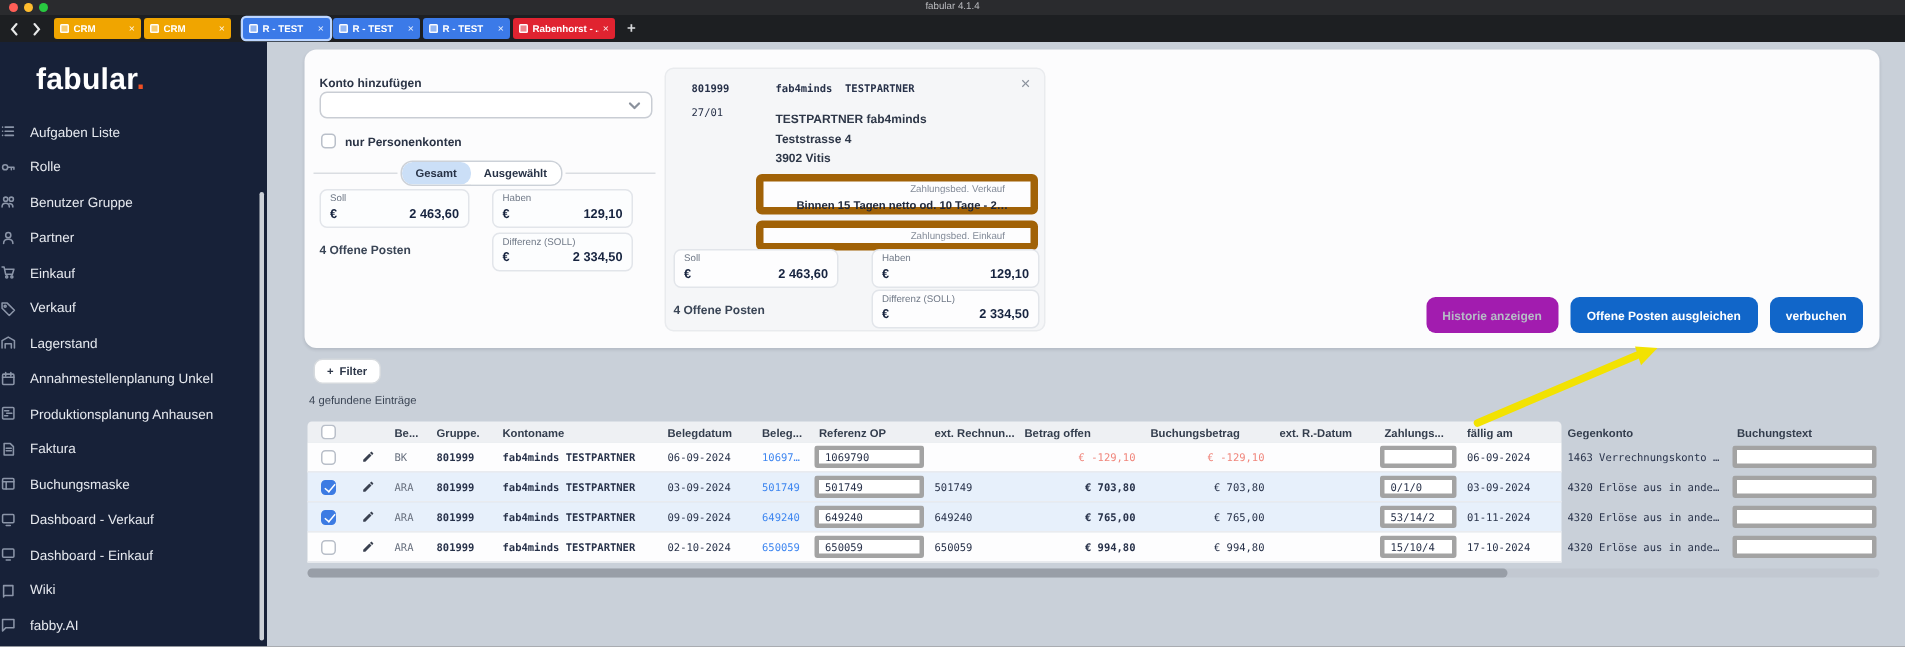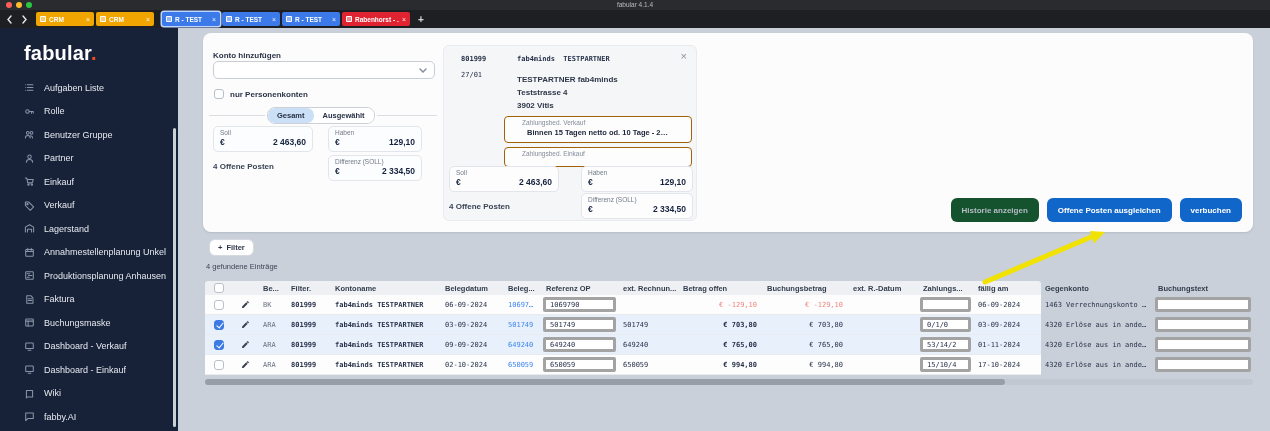--- a/index.html
+++ b/index.html
@@ -28,21 +28,21 @@
   .tab-ico { width:6px; height:6px; border-radius:1px; background:rgba(255,255,255,.45); border:1px solid rgba(255,255,255,.95); flex:none; }
   .tab-label { flex:1; font-size:6.5px; font-weight:700; color:#fff; white-space:nowrap; overflow:hidden; }
   .tab-x { font-size:7px; color:rgba(255,255,255,.9); line-height:1; }
   .tab-plus { margin-left:6px; color:#d6d8da; font-size:10px; font-weight:700; }
 
   
   .sidebar { position:absolute; left:0; top:28px; width:178px; height:403px; background:#172138; }
   .logo { position:absolute; left:24px; top:14px; font-size:20px; font-weight:700; color:#fff; letter-spacing:.2px; }
   .logo .dot { color:#f04f23; }
   .nav { position:absolute; left:0; top:48px; width:178px; }
-  .nav-item { height:23.5px; display:flex; align-items:center; padding-left:24px; gap:9px; cursor:default;text-align:right; }
+  .nav-item { height:23.5px; display:flex; align-items:center; gap:9px; cursor:default;text-align:right; }
   .nav-item svg { width:11px; height:11px; stroke:#8b95a8; fill:none; stroke-width:1.5; stroke-linecap:round; stroke-linejoin:round; flex:none; }
   .nav-label { font-size:9px; color:#e6e9ef; font-weight:500; white-space:nowrap; }
   .side-scroll { position:absolute; right:2px; top:100px; bottom:4px; width:3px; background:#dfe3e9; border-radius:2px; opacity:.9; }
 
   
   .main { position:absolute; left:178px; top:28px; width:1092px; height:403px; background:#c9d0d9; }
 
   .panel { position:absolute; left:25px; top:5px; width:1050px; height:199px; background:#fcfcfd; border-radius:8px; box-shadow:0 1px 2px rgba(30,40,60,.12); }
 
   .lbl { font-size:8px; color:#2b3446; font-weight:600; }
@@ -68,30 +68,30 @@
   .open-label { position:absolute; font-size:8px; color:#3a4556; font-weight:700; }
 
   
   .card { position:absolute; left:240px; top:12px; width:254px; height:176px; background:#f5f6f8; border:1px solid #e9ebee; border-radius:6px; }
   .card .mono { font-family:"DejaVu Sans Mono", monospace; }
   .acct-no { position:absolute; left:17px; top:9px; font-size:8px; font-weight:700; color:#27304a; }
   .acct-name { position:absolute; left:73px; top:9px; font-size:8px; font-weight:700; color:#27304a; white-space:pre; }
   .card-x { position:absolute; right:9px; top:5px; font-size:11px; color:#8a919c; line-height:1; }
   .acct-code { position:absolute; left:17px; top:25px; font-size:8px; color:#3a4458; }
   .addr { position:absolute; left:73px; top:27px; font-size:8px; font-weight:600; color:#2e3748; line-height:13px; }
-  .zb-box { position:absolute; left:60px; background:#fdfdfe; border:1px solid #a16207; border-radius:4px; padding:2px 17px; }
+  .zb-box { position:absolute; left:60px; background:#fdfdfe; border:5px solid #a16207; border-radius:4px; padding:2px 17px;text-align:right; }
   .zb-box .zb-label { font-size:6.5px; color:#848c99; }
   .zb-box .zb-val { font-size:7.5px; font-weight:700; color:#20293c; margin:2px 0 1px 5px; white-space:nowrap; }
   .zb1 { top:70px; width:188px; height:27px; }
   .zb2 { top:101px; width:188px; height:20px; }
 
   
   .actions { position:absolute; right:11px; bottom:10px; display:flex; gap:8px; }
   .btn { height:24px; border-radius:6px; border:none; font-size:8px; font-weight:600; padding:0 11px; font-family:"Liberation Sans", sans-serif; }
-  .btn.ghost { background:#14532d; color:#b6bcc6; }
+  .btn.ghost { background:#a21caf; color:#b6bcc6; }
   .btn.blue { background:#1166C9; color:#fff; }
 
   
   .filter-btn { position:absolute; left:31px; top:211px; height:17px; background:#fff; border:1px solid #d6dade; border-radius:6px; font-size:7.5px; font-weight:700; color:#2c3648; display:flex; align-items:center; gap:4px; padding:0 8px; }
   .count { position:absolute; left:28px; top:234px; font-size:7.5px; color:#3c4656; }
 
   
   .table { position:absolute; left:27px; top:253px; width:836px; }
   .thead, .trow { display:grid; grid-template-columns:27px 26px 28px 44px 110px 63px 38px 77px 60px 84px 86px 70px 55px 67px 113px 100px; align-items:center; }
   .thead { height:14px; background:#eef0f3; border-radius:3px 3px 0 0; }
@@ -390,21 +390,21 @@
     </button>
     <div class="count">4 gefundene Einträge</div>
 
     <div class="table">
       <div class="thead">
         <div class="c cbcell">
             <span class="chk"></span>
           </div>
         <div class="c"></div>
         <div class="c">Be...</div>
-        <div class="c">Filter.</div>
+        <div class="c">Gruppe.</div>
         <div class="c">Kontoname</div>
         <div class="c">Belegdatum</div>
         <div class="c">Beleg...</div>
         <div class="c">Referenz OP</div>
         <div class="c">ext. Rechnun...</div>
         <div class="c">Betrag offen</div>
         <div class="c">Buchungsbetrag</div>
         <div class="c">ext. R.-Datum</div>
         <div class="c">Zahlungs...</div>
         <div class="c">fällig am</div>

